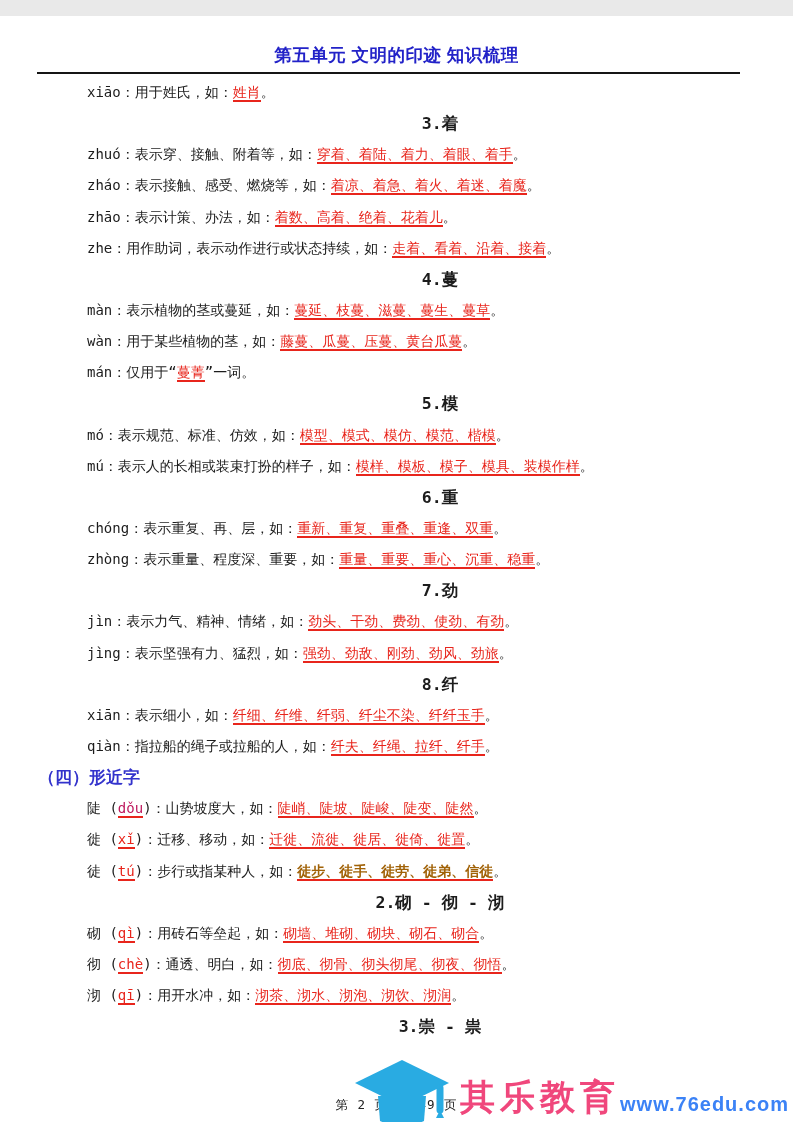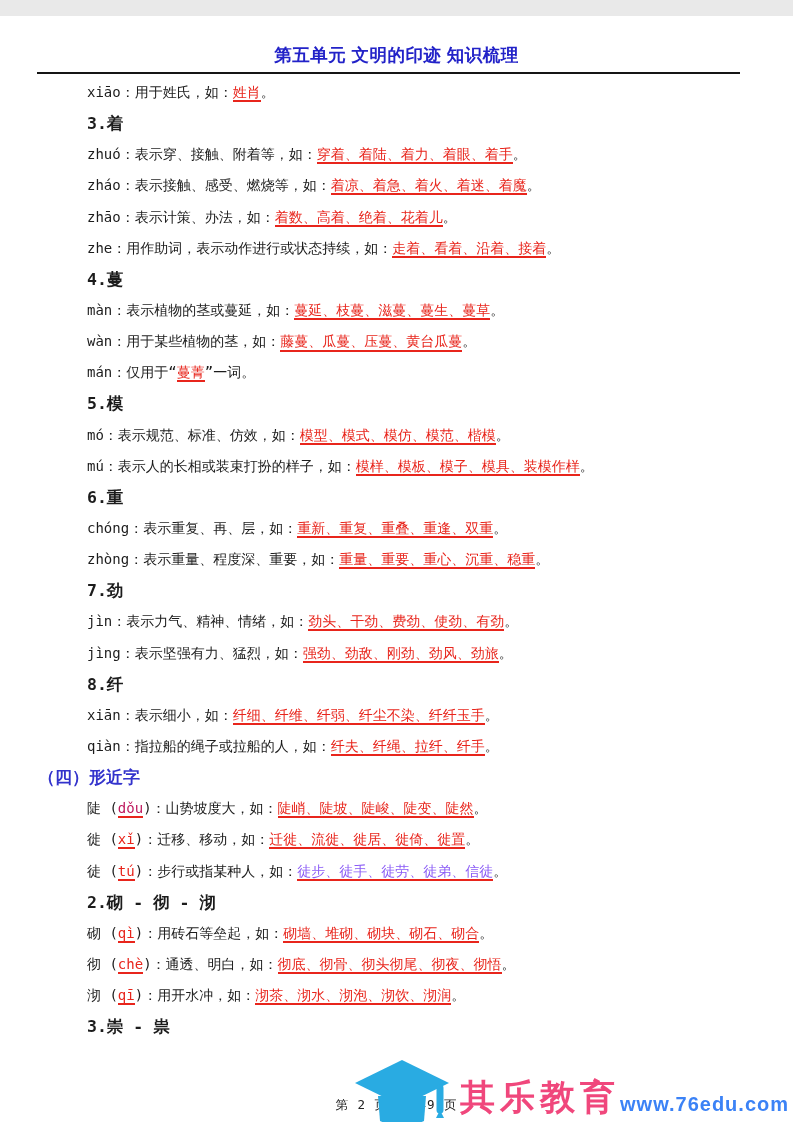--- a/index.html
+++ b/index.html
@@ -13,21 +13,21 @@
     position:absolute;top:27px;left:0;width:100%;text-align:center;
     font-family:"Liberation Sans","DejaVu Sans",sans-serif;
     font-weight:bold;font-size:17.5px;letter-spacing:0.5px;
   }
   .divider{position:absolute;top:56px;left:37px;width:703px;height:2px;background:#151515;}
   .content{position:absolute;top:61px;left:0;width:100%;}
   .line{
     height:31.15px;line-height:31.15px;padding-left:87px;
     font-size:14px;white-space:pre;
   }
-  .line.num-heading{font-weight:bold;font-size:16.5px;}
+  .line.num-heading{font-weight:bold;font-size:16.5px;text-align:center;}
   .line.blue-heading{
     padding-left:38px;font-weight:bold;font-size:17px;
     font-family:"Liberation Sans","DejaVu Sans",sans-serif;
   }
   .seg-red{border-bottom:2px solid;padding-bottom:0px;}
   .footer{
     position:absolute;top:1081px;left:0;width:100%;text-align:center;
     font-size:12.5px;letter-spacing:1px;color:#222;
   }
   .logo{
@@ -53,38 +53,38 @@
 
   <div class="content">
       <div class="line entry"><span>xiāo：用于姓氏，如：</span><span class="seg-red" style="color: rgb(232, 37, 28); border-bottom-color: rgb(232, 37, 28);">姓肖</span><span>。</span></div>
       <div class="line num-heading"><span>3.着</span></div>
       <div class="line entry"><span>zhuó：表示穿、接触、附着等，如：</span><span class="seg-red" style="color: rgb(232, 37, 28); border-bottom-color: rgb(232, 37, 28);">穿着、着陆、着力、着眼、着手</span><span>。</span></div>
       <div class="line entry"><span>zháo：表示接触、感受、燃烧等，如：</span><span class="seg-red" style="color: rgb(232, 37, 28); border-bottom-color: rgb(232, 37, 28);">着凉、着急、着火、着迷、着魔</span><span>。</span></div>
       <div class="line entry"><span>zhāo：表示计策、办法，如：</span><span class="seg-red" style="color: rgb(232, 37, 28); border-bottom-color: rgb(232, 37, 28);">着数、高着、绝着、花着儿</span><span>。</span></div>
       <div class="line entry"><span>zhe：用作助词，表示动作进行或状态持续，如：</span><span class="seg-red" style="color: rgb(232, 37, 28); border-bottom-color: rgb(232, 37, 28);">走着、看着、沿着、接着</span><span>。</span></div>
       <div class="line num-heading"><span>4.蔓</span></div>
       <div class="line entry"><span>màn：表示植物的茎或蔓延，如：</span><span class="seg-red" style="color: rgb(232, 37, 28); border-bottom-color: rgb(232, 37, 28);">蔓延、枝蔓、滋蔓、蔓生、蔓草</span><span>。</span></div>
-      <div class="line entry"><span>wàn：用于某些植物的茎，如：</span><span class="seg-red" style="color: rgb(232, 37, 28); border-bottom-color: rgb(232, 37, 28); font-family: Liberation Mono, monospace;">藤蔓、瓜蔓、压蔓、黄台瓜蔓</span><span>。</span></div>
+      <div class="line entry"><span>wàn：用于某些植物的茎，如：</span><span class="seg-red" style="color: rgb(232, 37, 28); border-bottom-color: rgb(232, 37, 28);">藤蔓、瓜蔓、压蔓、黄台瓜蔓</span><span>。</span></div>
       <div class="line entry"><span>mán：仅用于“</span><span class="seg-red" style="color: rgb(232, 37, 28); border-bottom-color: rgb(232, 37, 28);">蔓菁</span><span>”一词。</span></div>
       <div class="line num-heading"><span>5.模</span></div>
       <div class="line entry"><span>mó：表示规范、标准、仿效，如：</span><span class="seg-red" style="color: rgb(232, 37, 28); border-bottom-color: rgb(232, 37, 28);">模型、模式、模仿、模范、楷模</span><span>。</span></div>
       <div class="line entry"><span>mú：表示人的长相或装束打扮的样子，如：</span><span class="seg-red" style="color: rgb(232, 37, 28); border-bottom-color: rgb(232, 37, 28);">模样、模板、模子、模具、装模作样</span><span>。</span></div>
       <div class="line num-heading"><span>6.重</span></div>
       <div class="line entry"><span>chóng：表示重复、再、层，如：</span><span class="seg-red" style="color: rgb(232, 37, 28); border-bottom-color: rgb(232, 37, 28);">重新、重复、重叠、重逢、双重</span><span>。</span></div>
       <div class="line entry"><span>zhòng：表示重量、程度深、重要，如：</span><span class="seg-red" style="color: rgb(232, 37, 28); border-bottom-color: rgb(232, 37, 28);">重量、重要、重心、沉重、稳重</span><span>。</span></div>
       <div class="line num-heading"><span>7.劲</span></div>
       <div class="line entry"><span>jìn：表示力气、精神、情绪，如：</span><span class="seg-red" style="color: rgb(232, 37, 28); border-bottom-color: rgb(232, 37, 28);">劲头、干劲、费劲、使劲、有劲</span><span>。</span></div>
       <div class="line entry"><span>jìng：表示坚强有力、猛烈，如：</span><span class="seg-red" style="color: rgb(232, 37, 28); border-bottom-color: rgb(232, 37, 28);">强劲、劲敌、刚劲、劲风、劲旅</span><span>。</span></div>
       <div class="line num-heading"><span>8.纤</span></div>
       <div class="line entry"><span>xiān：表示细小，如：</span><span class="seg-red" style="color: rgb(232, 37, 28); border-bottom-color: rgb(232, 37, 28);">纤细、纤维、纤弱、纤尘不染、纤纤玉手</span><span>。</span></div>
       <div class="line entry"><span>qiàn：指拉船的绳子或拉船的人，如：</span><span class="seg-red" style="color: rgb(232, 37, 28); border-bottom-color: rgb(232, 37, 28);">纤夫、纤绳、拉纤、纤手</span><span>。</span></div>
       <div class="line blue-heading" style="color: rgb(51, 51, 204);"><span>（四）形近字</span></div>
       <div class="line entry"><span>陡 (</span><span class="seg-red" style="color: #be185d; border-bottom-color: rgb(232, 37, 28);">dǒu</span><span>)：山势坡度大，如：</span><span class="seg-red" style="color: rgb(232, 37, 28); border-bottom-color: rgb(232, 37, 28);">陡峭、陡坡、陡峻、陡变、陡然</span><span>。</span></div>
       <div class="line entry"><span>徙 (</span><span class="seg-red" style="color: rgb(232, 37, 28); border-bottom-color: rgb(232, 37, 28);">xǐ</span><span>)：迁移、移动，如：</span><span class="seg-red" style="color: rgb(232, 37, 28); border-bottom-color: rgb(232, 37, 28);">迁徙、流徙、徙居、徙倚、徙置</span><span>。</span></div>
-      <div class="line entry"><span>徒 (</span><span class="seg-red" style="color: rgb(232, 37, 28); border-bottom-color: rgb(232, 37, 28);">tú</span><span>)：步行或指某种人，如：</span><span class="seg-red" style="color: #8b5cf6; border-bottom-color: rgb(232, 37, 28);">徒步、徒手、徒劳、徒弟、信徒</span><span>。</span></div>
+      <div class="line entry"><span>徒 (</span><span class="seg-red" style="color: rgb(232, 37, 28); border-bottom-color: rgb(232, 37, 28);">tú</span><span>)：步行或指某种人，如：</span><span class="seg-red" style="color: #a16207; border-bottom-color: rgb(232, 37, 28); font-weight: bold;">徒步、徒手、徒劳、徒弟、信徒</span><span>。</span></div>
       <div class="line num-heading"><span>2.砌 - 彻 - 沏</span></div>
       <div class="line entry"><span>砌 (</span><span class="seg-red" style="color: rgb(232, 37, 28); border-bottom-color: rgb(232, 37, 28);">qì</span><span>)：用砖石等垒起，如：</span><span class="seg-red" style="color: rgb(232, 37, 28); border-bottom-color: rgb(232, 37, 28);">砌墙、堆砌、砌块、砌石、砌合</span><span>。</span></div>
       <div class="line entry"><span>彻 (</span><span class="seg-red" style="color: rgb(232, 37, 28); border-bottom-color: rgb(232, 37, 28);">chè</span><span>)：通透、明白，如：</span><span class="seg-red" style="color: rgb(232, 37, 28); border-bottom-color: rgb(232, 37, 28);">彻底、彻骨、彻头彻尾、彻夜、彻悟</span><span>。</span></div>
       <div class="line entry"><span>沏 (</span><span class="seg-red" style="color: rgb(232, 37, 28); border-bottom-color: rgb(232, 37, 28);">qī</span><span>)：用开水冲，如：</span><span class="seg-red" style="color: rgb(232, 37, 28); border-bottom-color: rgb(232, 37, 28);">沏茶、沏水、沏泡、沏饮、沏润</span><span>。</span></div>
       <div class="line num-heading"><span>3.崇 - 祟</span></div>
     </div>
 
   <div class="footer">第 2 页 共 49 页</div>
 
   <div class="logo">

